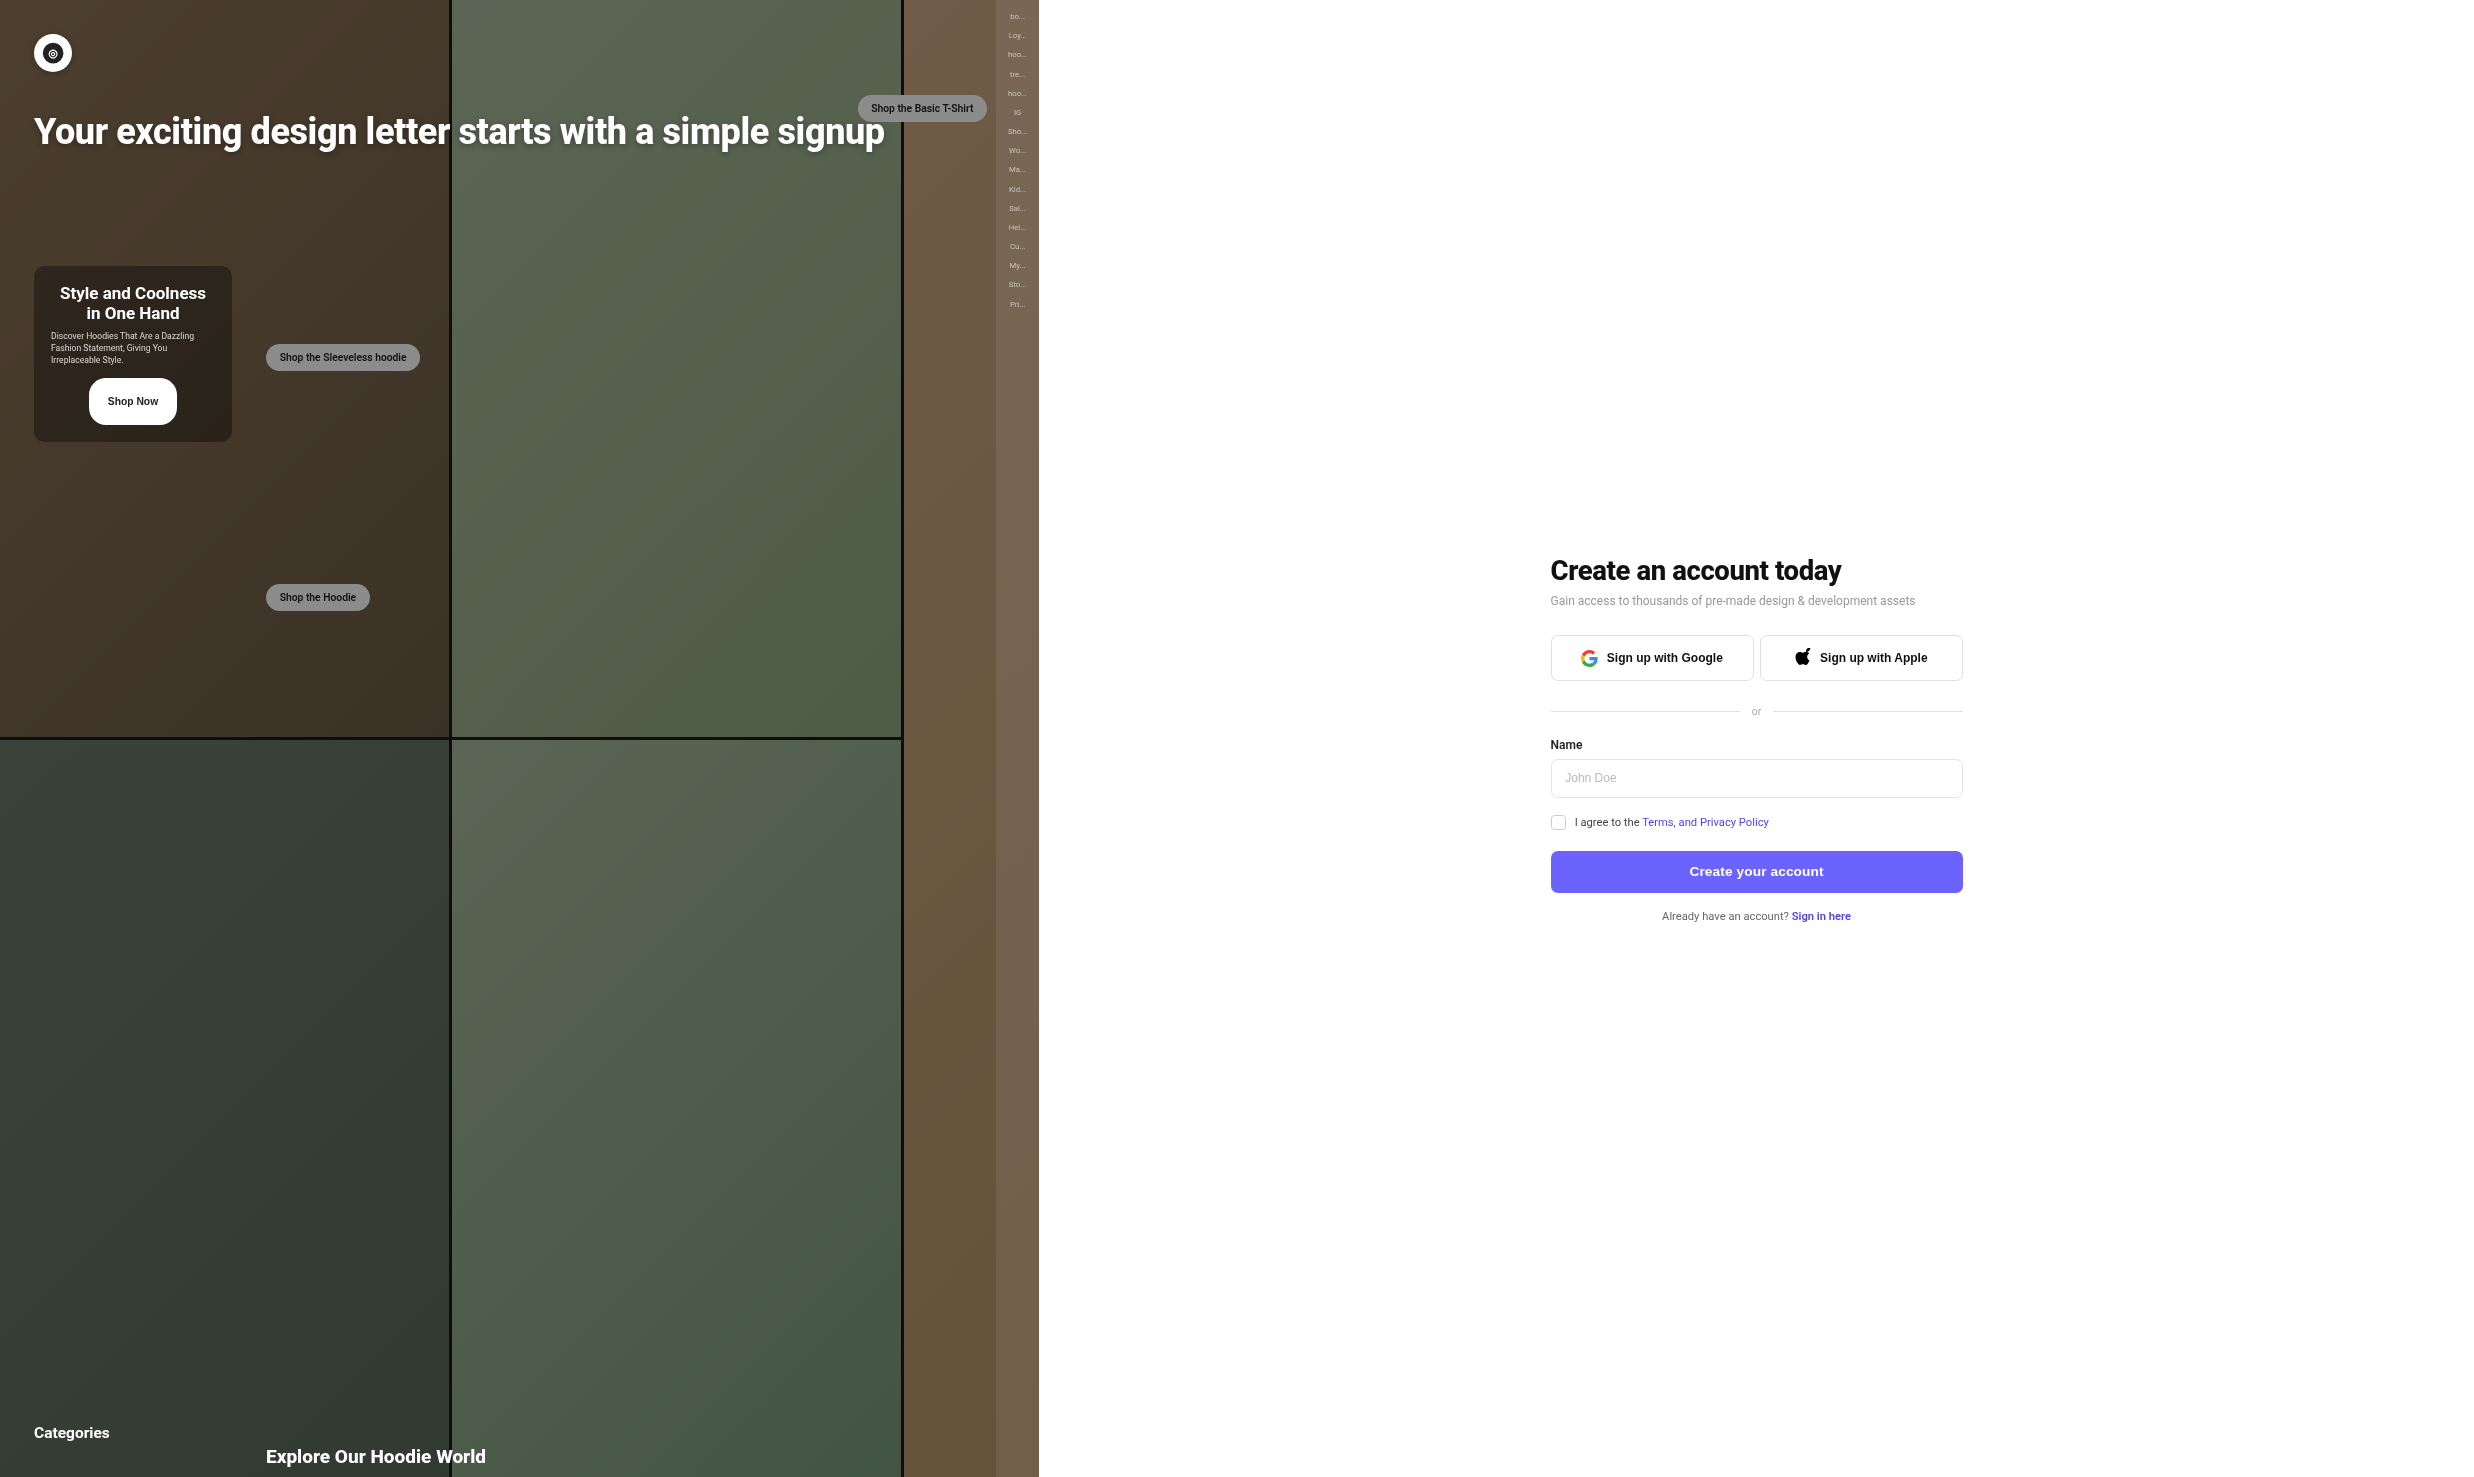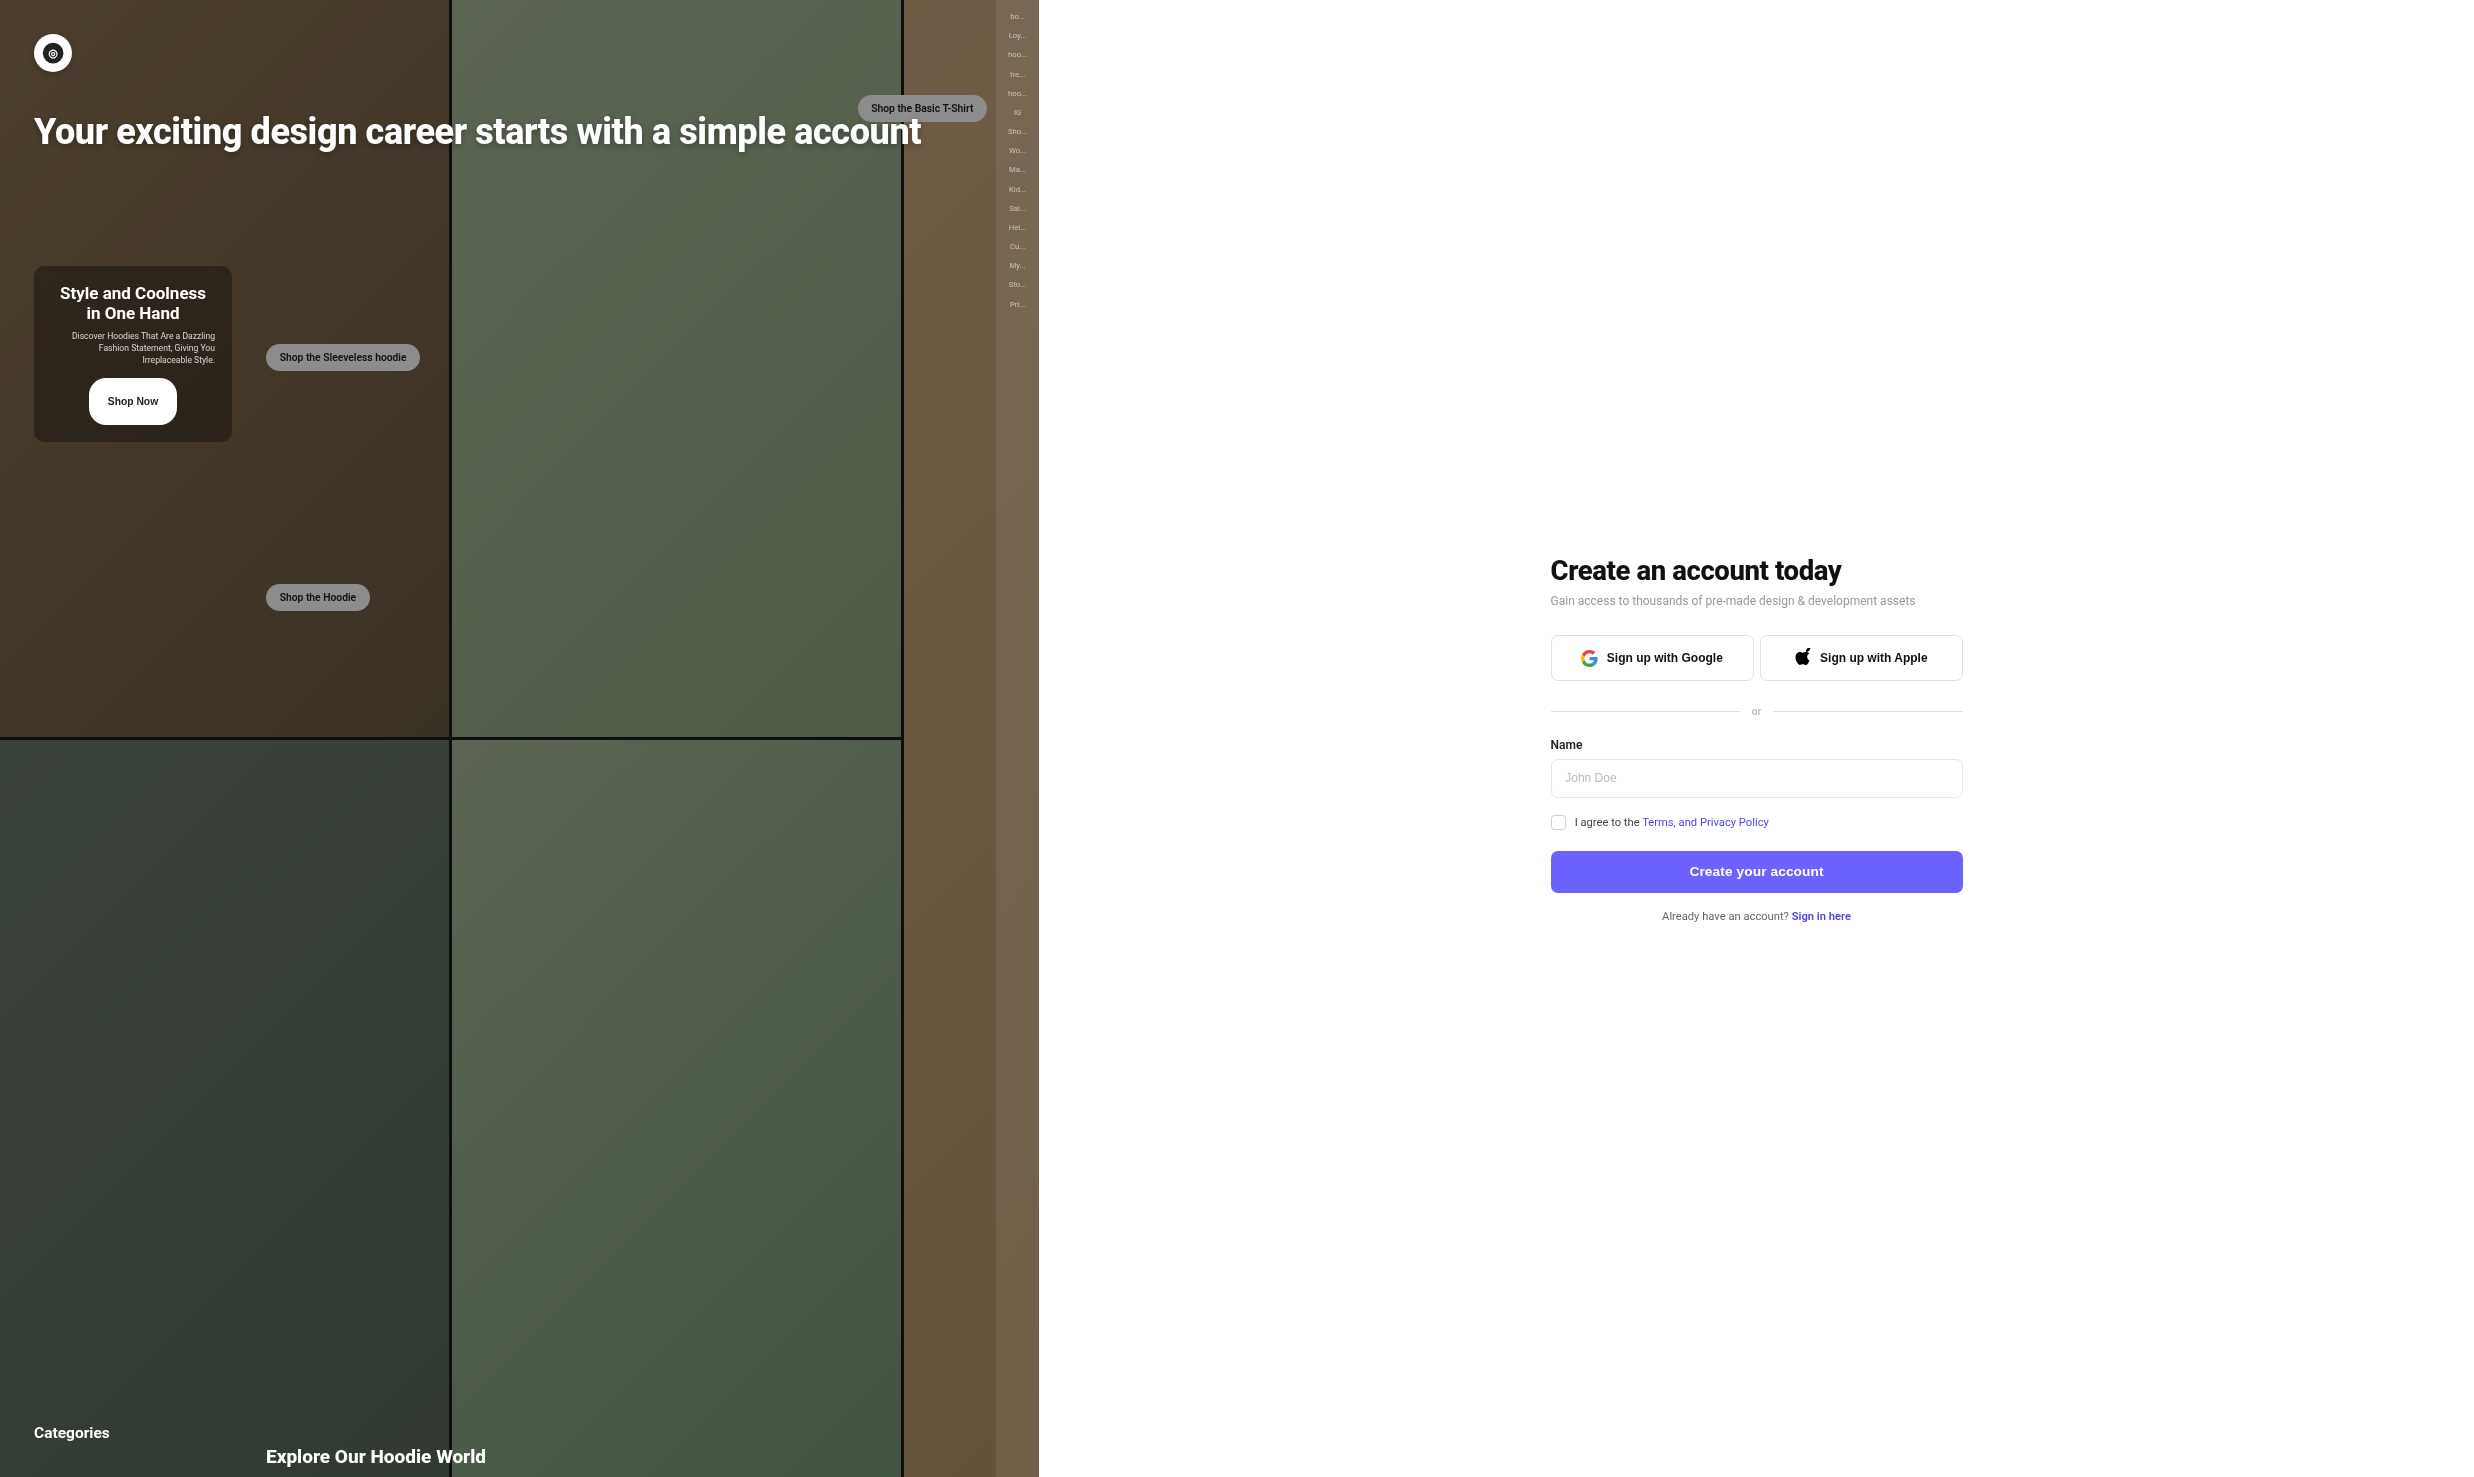--- a/index.html
+++ b/index.html
@@ -102,21 +102,21 @@
       color: #fff;
     }
     .style-card h2 {
       font-size: 17px;
       font-weight: 700;
       margin-bottom: 6.9px;
       text-align: center;
     }
     .style-card p {
       font-size: 8.6px;
-      text-align: right;
+      text-align: left;
       color: rgba(255,255,255,0.8);
       line-height: 1.4;
       margin-bottom: 12px;
     }
     .shop-now-btn {
       background: #fff;
       color: #222;
       border: none;
       border-radius: 17px;
       padding: 18px 19px;
@@ -377,21 +377,21 @@
   <div class="left-overlay"></div>
 
   <div class="logo-badge">
     <svg width="22.3" height="22.3" viewBox="0 0 26 26" fill="none" style="font-size:20px">
       <circle cx="13" cy="13" r="12" fill="#222"></circle>
       <text x="13" y="18" text-anchor="middle" font-size="13" font-weight="900" fill="#fff" font-family="sans-serif">◎</text>
     </svg>
   </div>
 
   <div class="hero-text">
-    <h1>Your exciting design career starts with a simple account</h1>
+    <h1>Your exciting design letter starts with a simple signup</h1>
   </div>
 
   <div class="shop-pill shop-pill-1">Shop the Basic T-Shirt</div>
 
   <div class="style-card">
     <h2>Style and Coolness in One Hand</h2>
     <p>Discover Hoodies That Are a Dazzling Fashion Statement, Giving You Irreplaceable Style.</p>
     <button class="shop-now-btn">Shop Now</button>
   </div>
 

